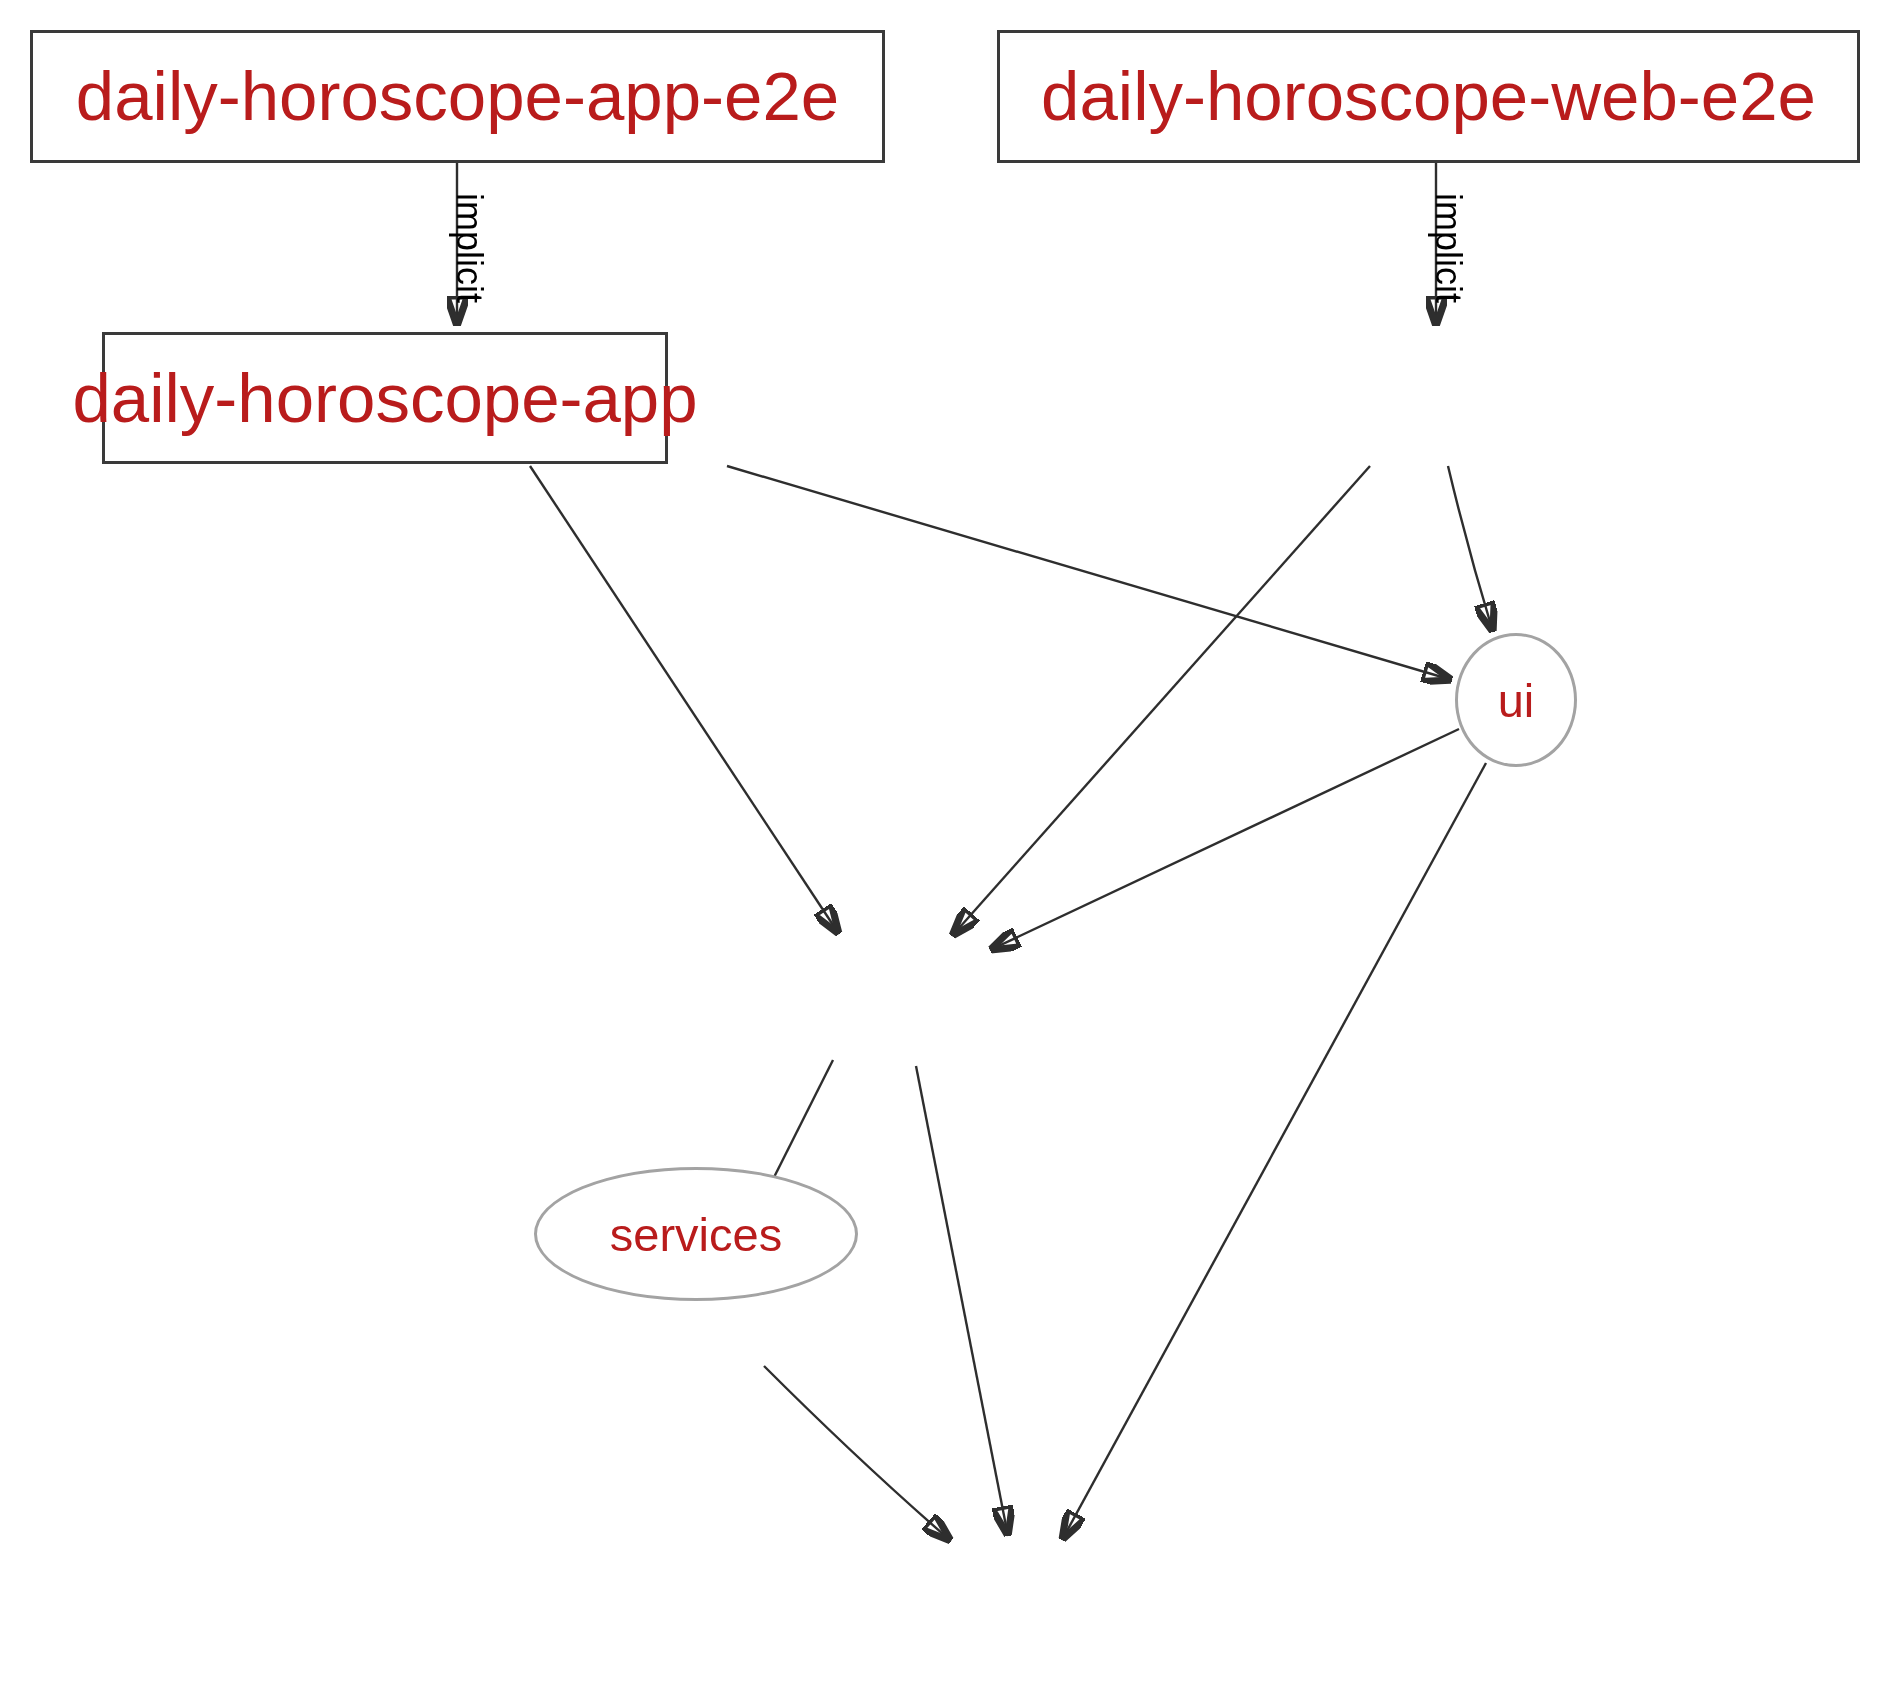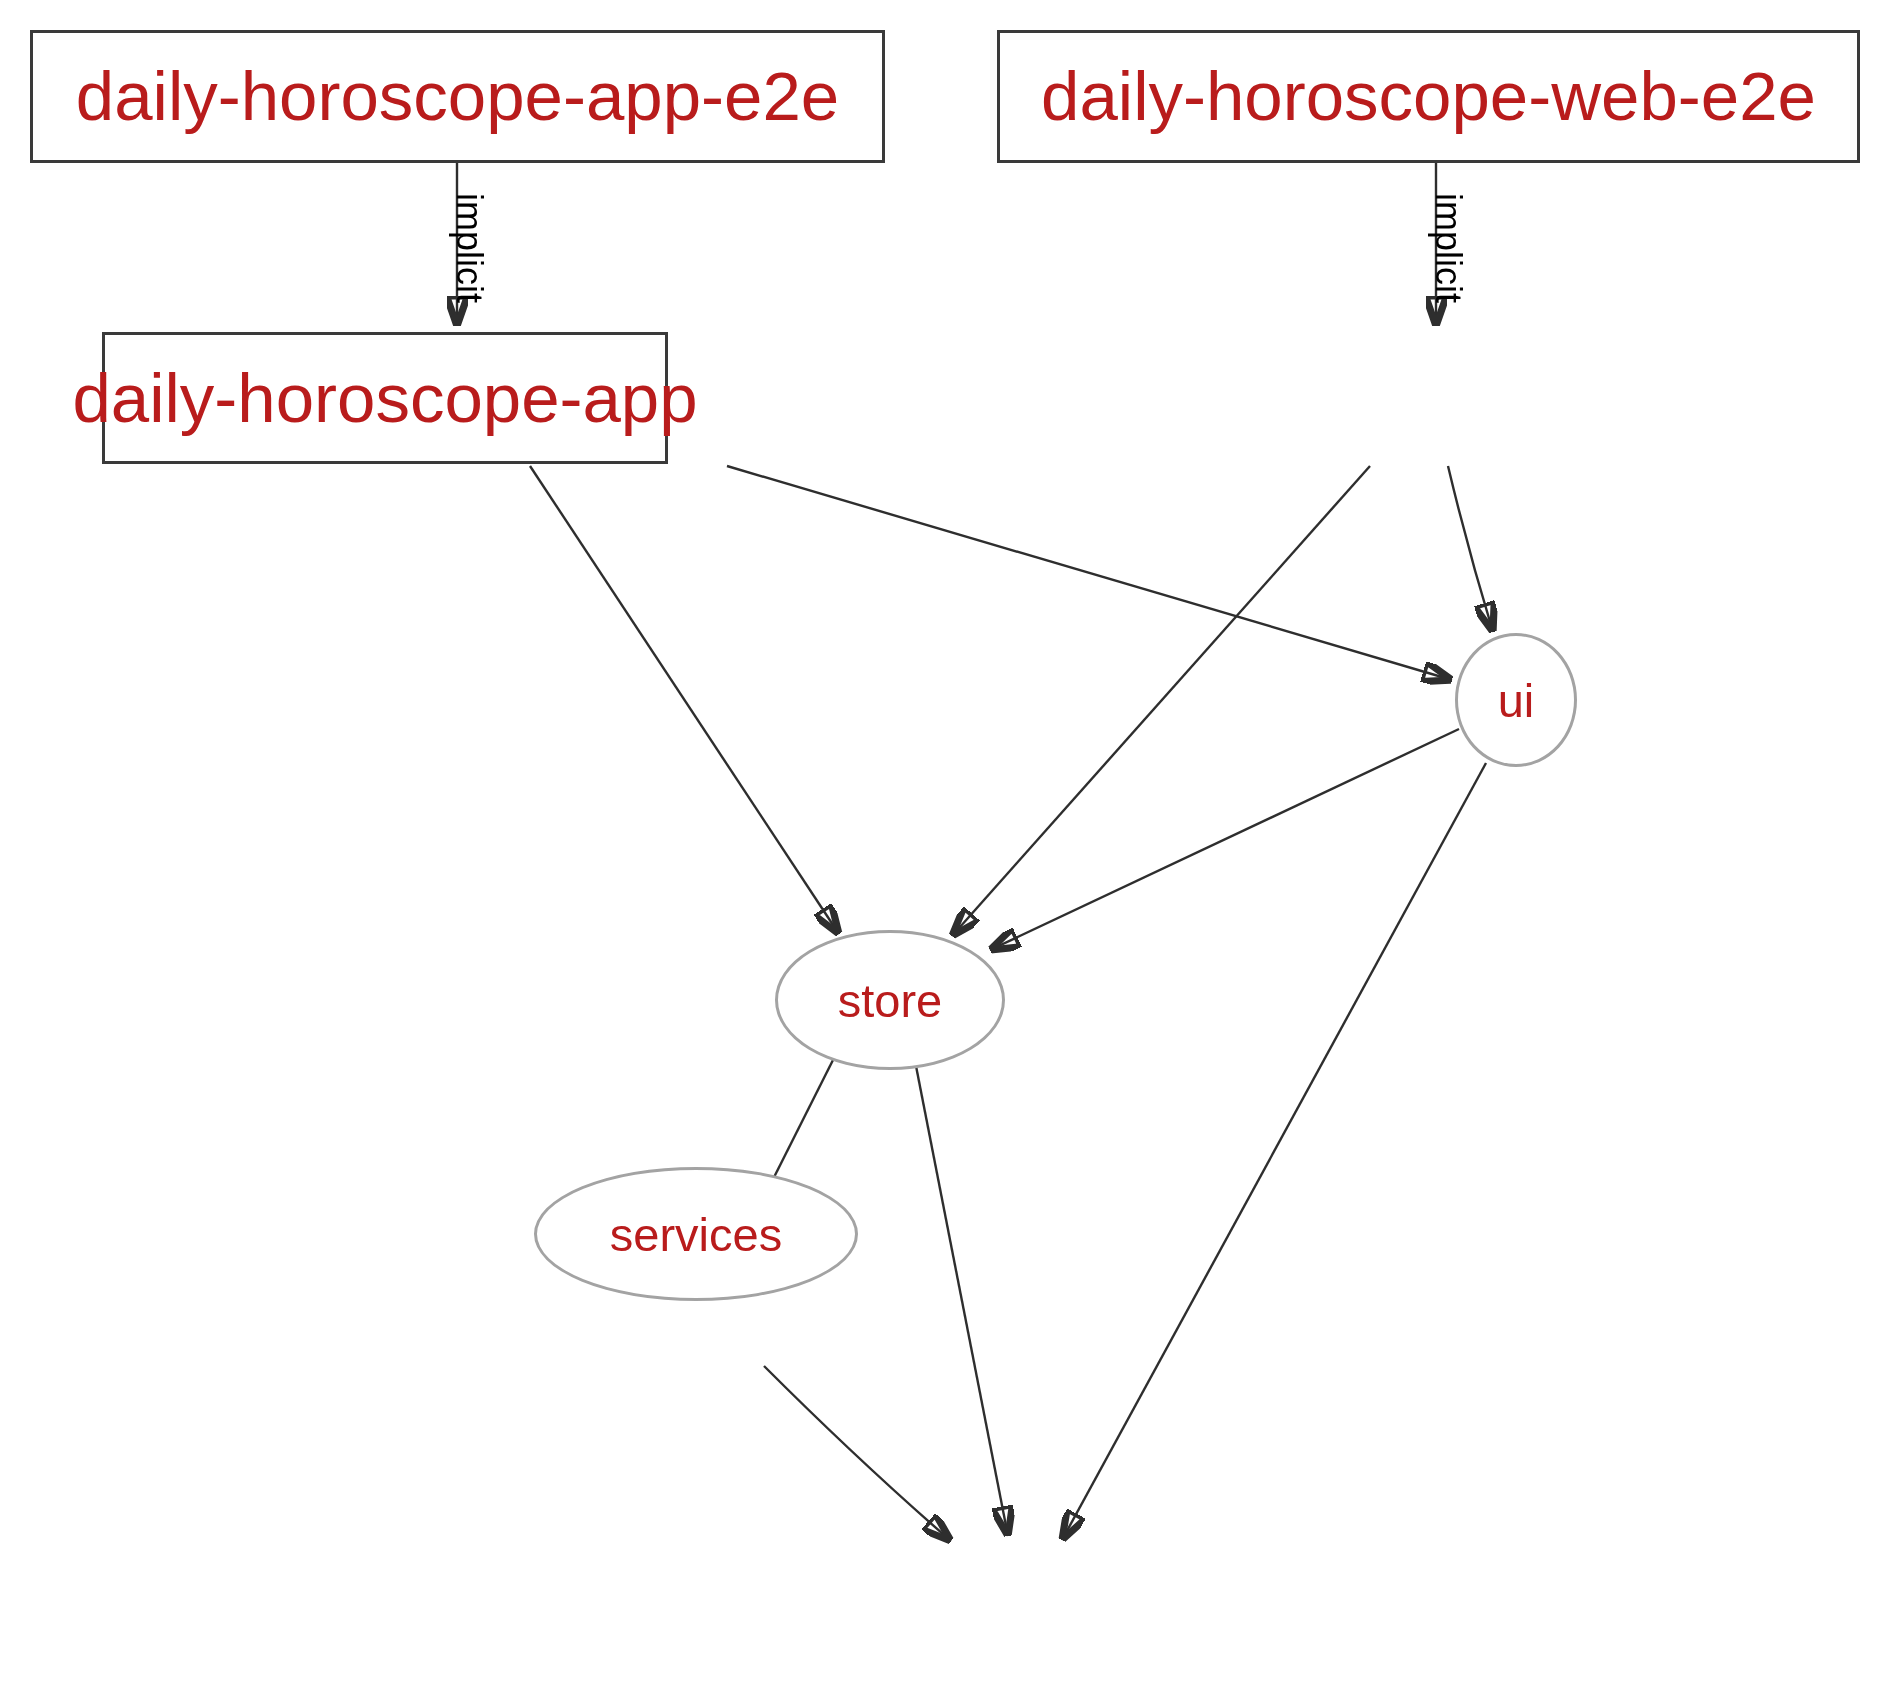--- a/index.html
+++ b/index.html
@@ -90,23 +90,20 @@
   <div class="node node-rect n-web-e2e">
     <span>daily-horoscope-web-e2e</span>
   </div>
   <div class="node node-rect n-app">
     <span>daily-horoscope-app</span>
   </div>
 
   <div class="node node-ellipse n-ui">
     <span>ui</span>
   </div>
-  <div class="node node-ellipse n-store">
-    <span>store</span>
-  </div>
   <div class="node node-ellipse n-services">
     <span>services</span>
   </div>
 
   <div class="edge-label el-app">implicit</div>
   <div class="edge-label el-web">implicit</div>
 
 </div>
 
 </body></html>

